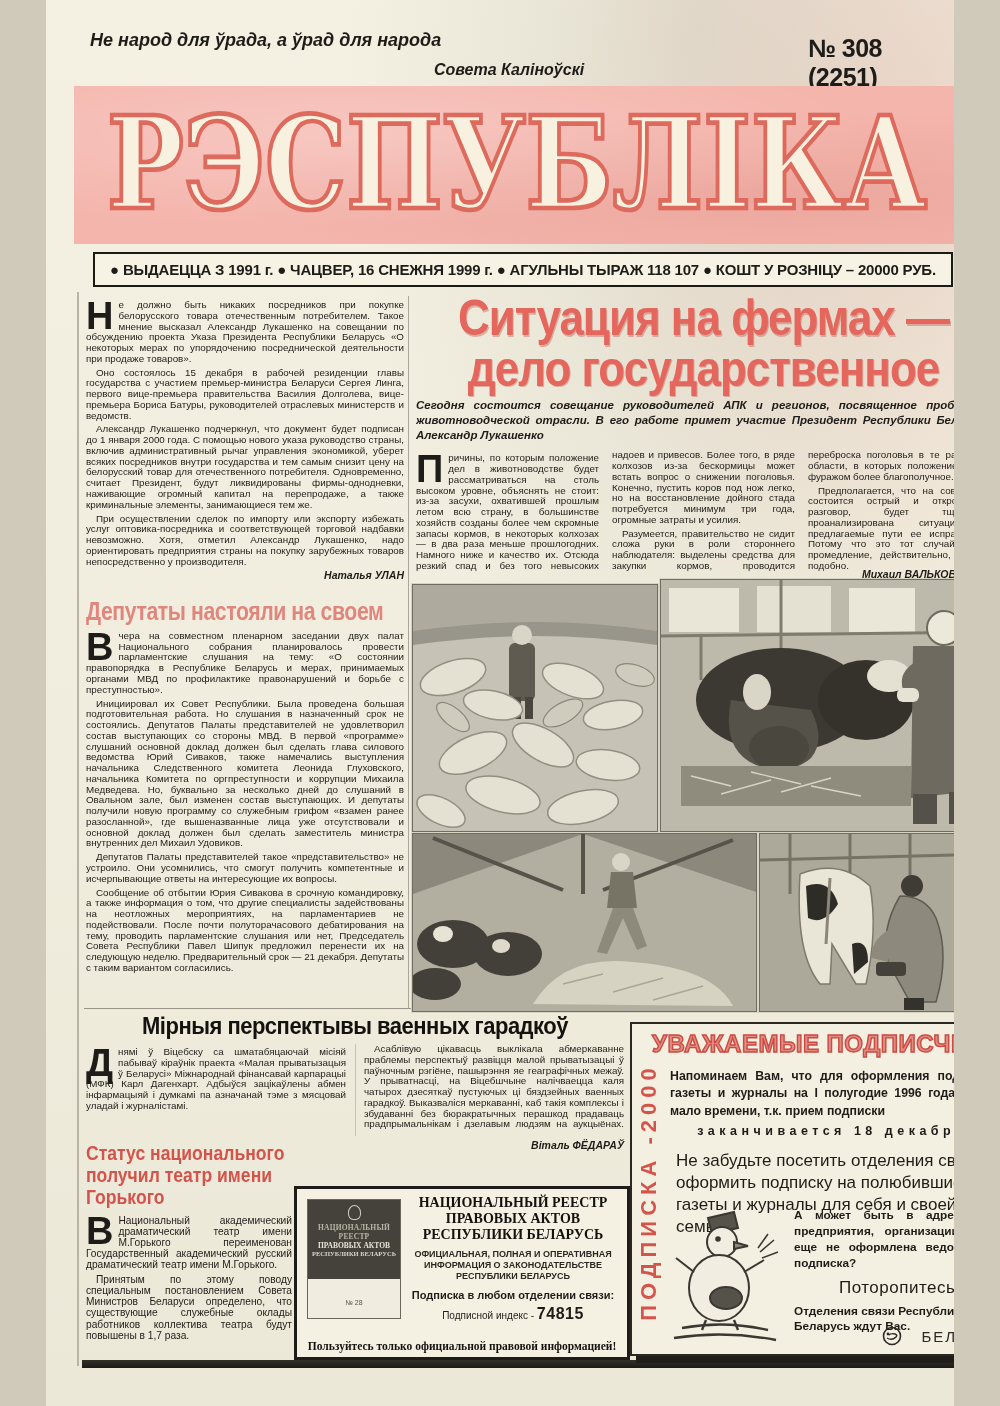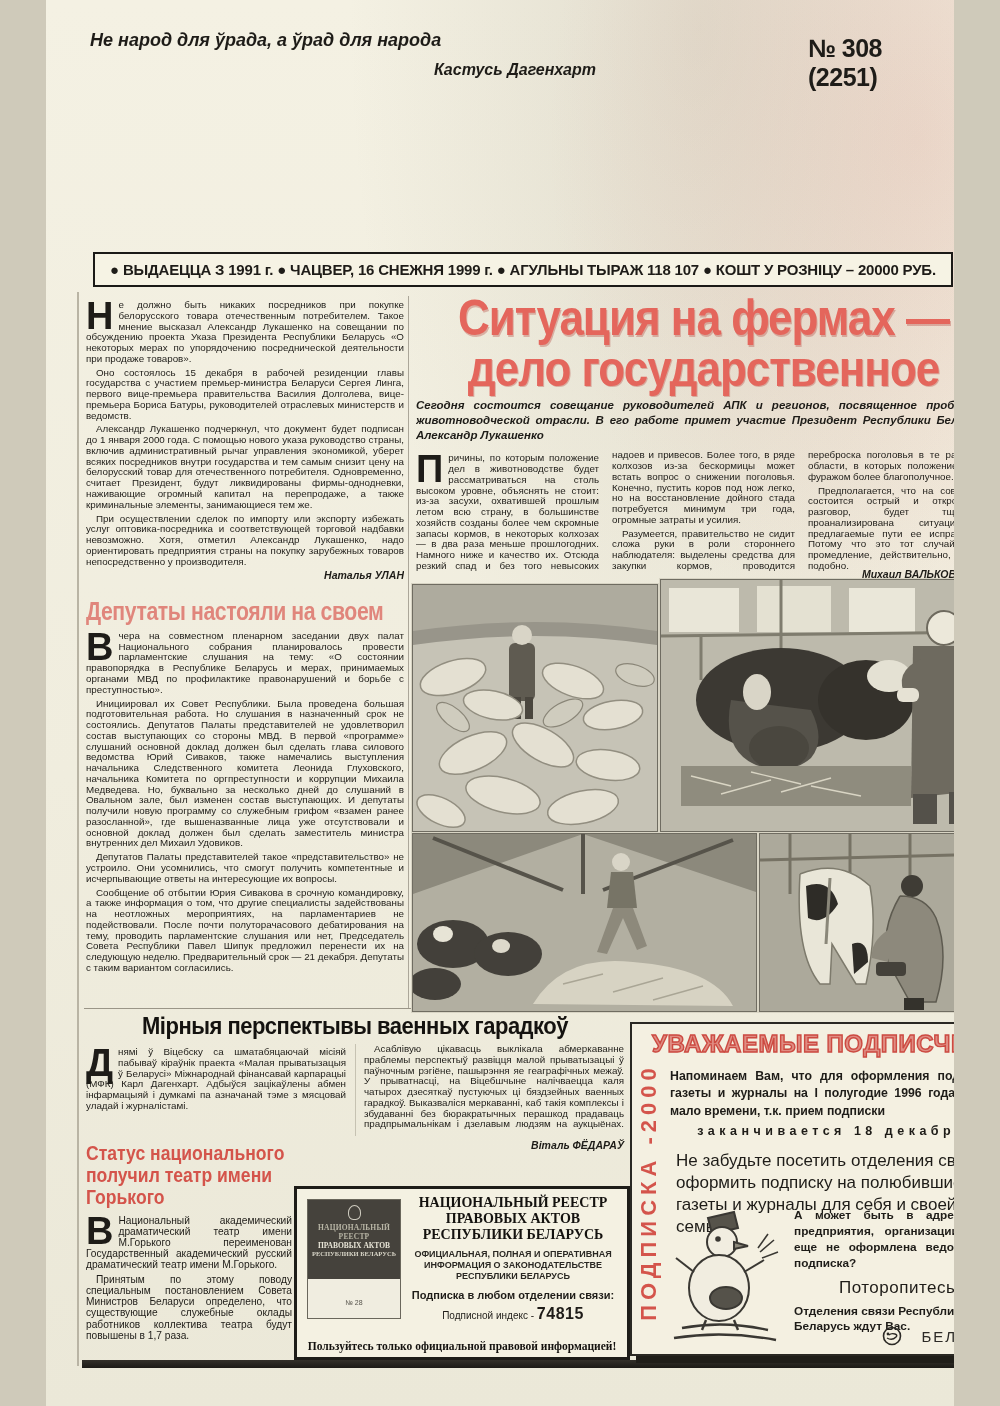--- a/index.html
+++ b/index.html
@@ -96,23 +96,28 @@
   .sub-p4{position:absolute;left:162px;top:280px;width:222px;font-weight:bold;font-size:11.8px;line-height:1.3;}
   .sub-brand{position:absolute;right:12px;bottom:8px;display:flex;align-items:center;gap:20px;
     font-size:15px;letter-spacing:2px;color:#2c2a26;}
 </style>
 </head>
 <body>
 
 <div class="page">
 
   <div class="motto">Не народ для ўрада, а ўрад для народа</div>
-  <div class="motto-author">Кастусь Дагенхарт</div>
+  <div class="motto-author">Совета Каліноўскі</div>
   <div class="issue">№ 308 (2251)</div>
 
+  <div class="masthead">
+    <svg width="886" height="158" viewBox="0 0 886 158">
+      <text x="443" y="103" text-anchor="middle" transform="scale(1,1.18)" font-family="DejaVu Serif, serif" font-weight="bold" font-size="108" fill="#f9f1e0" stroke="#dd6a5c" stroke-width="4" textLength="820" lengthAdjust="spacingAndGlyphs">РЭСПУБЛІКА</text>
+    </svg>
+  </div>
 
   <div class="dateline">
     <span>● ВЫДАЕЦЦА З 1991 г. ● ЧАЦВЕР, 16 СНЕЖНЯ 1999 г. ● АГУЛЬНЫ ТЫРАЖ 118 107 ● КОШТ У РОЗНІЦУ – 20000 РУБ.</span>
   </div>
 
   <div class="vrule-left"></div>
   <div class="vrule-mid"></div>
   <div class="hrule-top-mirnyja"></div>
   <div class="scanbar"></div>
   <div class="bottomrule"></div>

